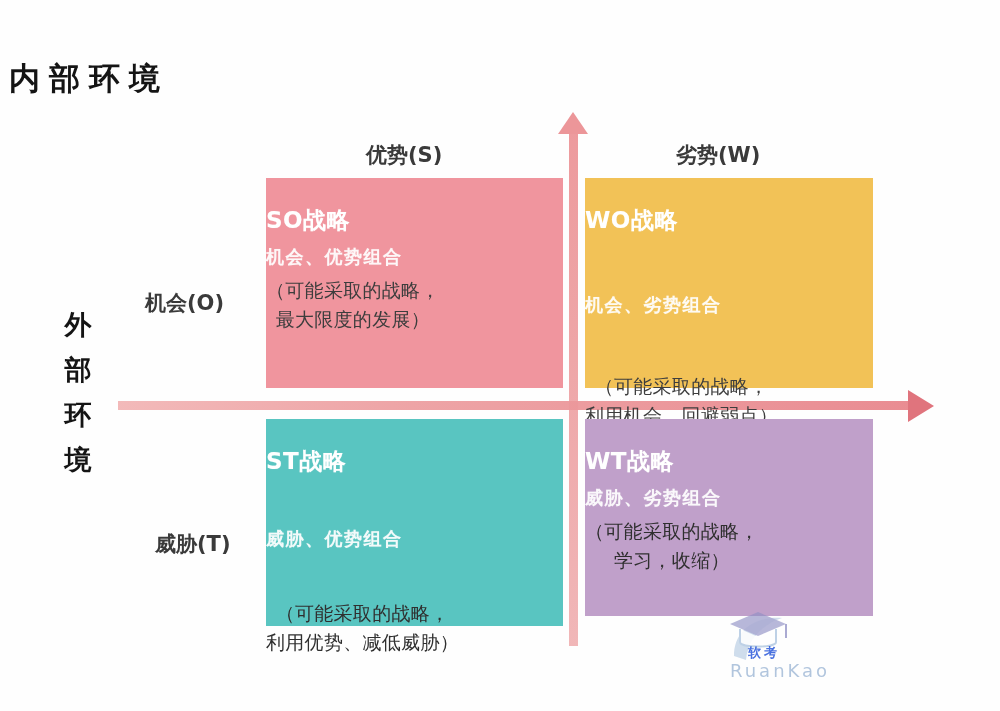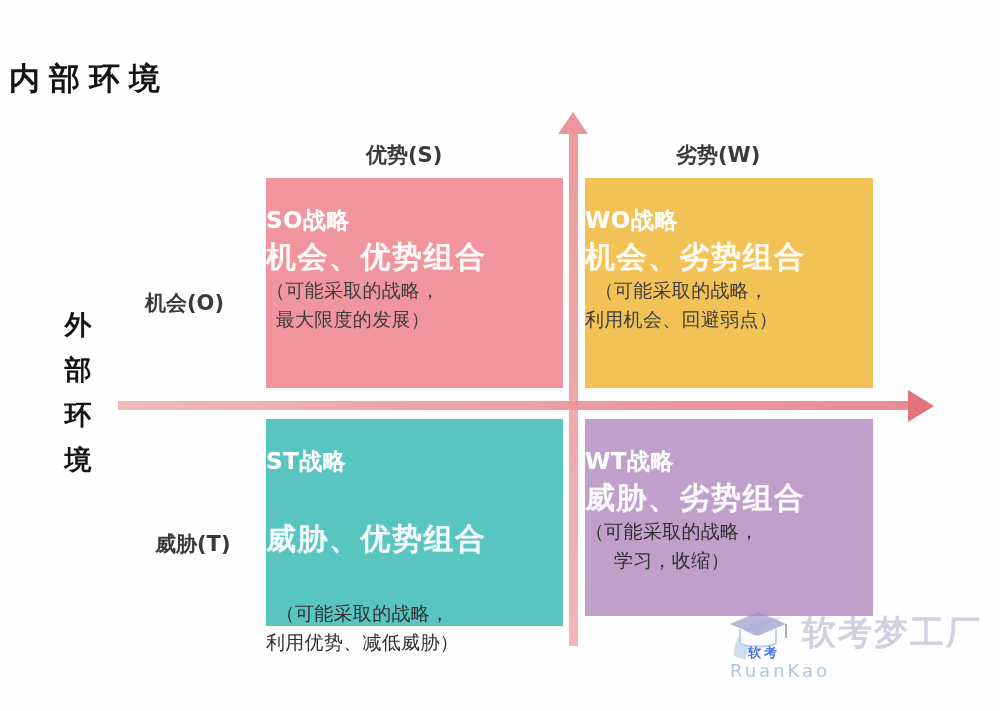--- a/index.html
+++ b/index.html
@@ -116,21 +116,21 @@
     text-shadow: 0 0 1px rgba(255,255,255,.35);
   }
   .quad .q-title {
     font-size: 23px;
     font-weight: bold;
     letter-spacing: .5px;
     line-height: 30px;
     margin-bottom: 7px;
   }
   .quad .q-sub {
-    font-size: 30px;
+    font-size: 18px;
     font-weight: bold;
     letter-spacing: 1.5px;
     line-height: 30px;
     margin-bottom: 4px;
     opacity: .93;
   }
   .quad .q-note {
     font-size: 19px;
     line-height: 29px;
     text-align: center;
@@ -140,20 +140,21 @@
   }
   .quad .q-note .nl { display: block; }
 
   #quad-so {
     left: 266px; top: 178px; width: 297px; height: 210px;
     background: #f0959e;
   }
   #quad-wo {
     left: 585px; top: 178px; width: 288px; height: 210px;
     background: #f2c257;
+    gap: 48px;
   }
   #quad-st {
     left: 266px; top: 419px; width: 297px; height: 207px;
     background: #59c5c1;
     gap: 41px;
   }
   #quad-wt {
     left: 585px; top: 419px; width: 288px; height: 197px;
     background: #c0a0ca;
   }
@@ -272,18 +273,17 @@
   </div>
 
   <div id="watermark">
     <svg class="wm-logo" viewBox="0 0 80 70">
       <path d="M10 52 C10 24, 34 12, 58 14 C40 20, 24 34, 22 56 Z" fill="#a9c3de" opacity="0.75"></path>
       <path d="M6 20 L34 8 L62 20 L34 32 Z" fill="#8f8fc4" opacity="0.85"></path>
       <path d="M16 25 L16 38 C16 44, 52 44, 52 38 L52 25 L34 33 Z" fill="#ffffff" opacity="0.9"></path>
       <path d="M16 25 L16 38 C16 44, 52 44, 52 38 L52 25" fill="none" stroke="#a9c3de" stroke-width="2"></path>
       <line x1="62" y1="20" x2="62" y2="34" stroke="#8f8fc4" stroke-width="2"></line>
     </svg>
-    <div class="wm-text">软考梦工厂</div>
     <div class="wm-brand-cn">软考</div>
     <div class="wm-brand-en">RuanKao</div>
   </div>
 
 </div>
 
 </body></html>

